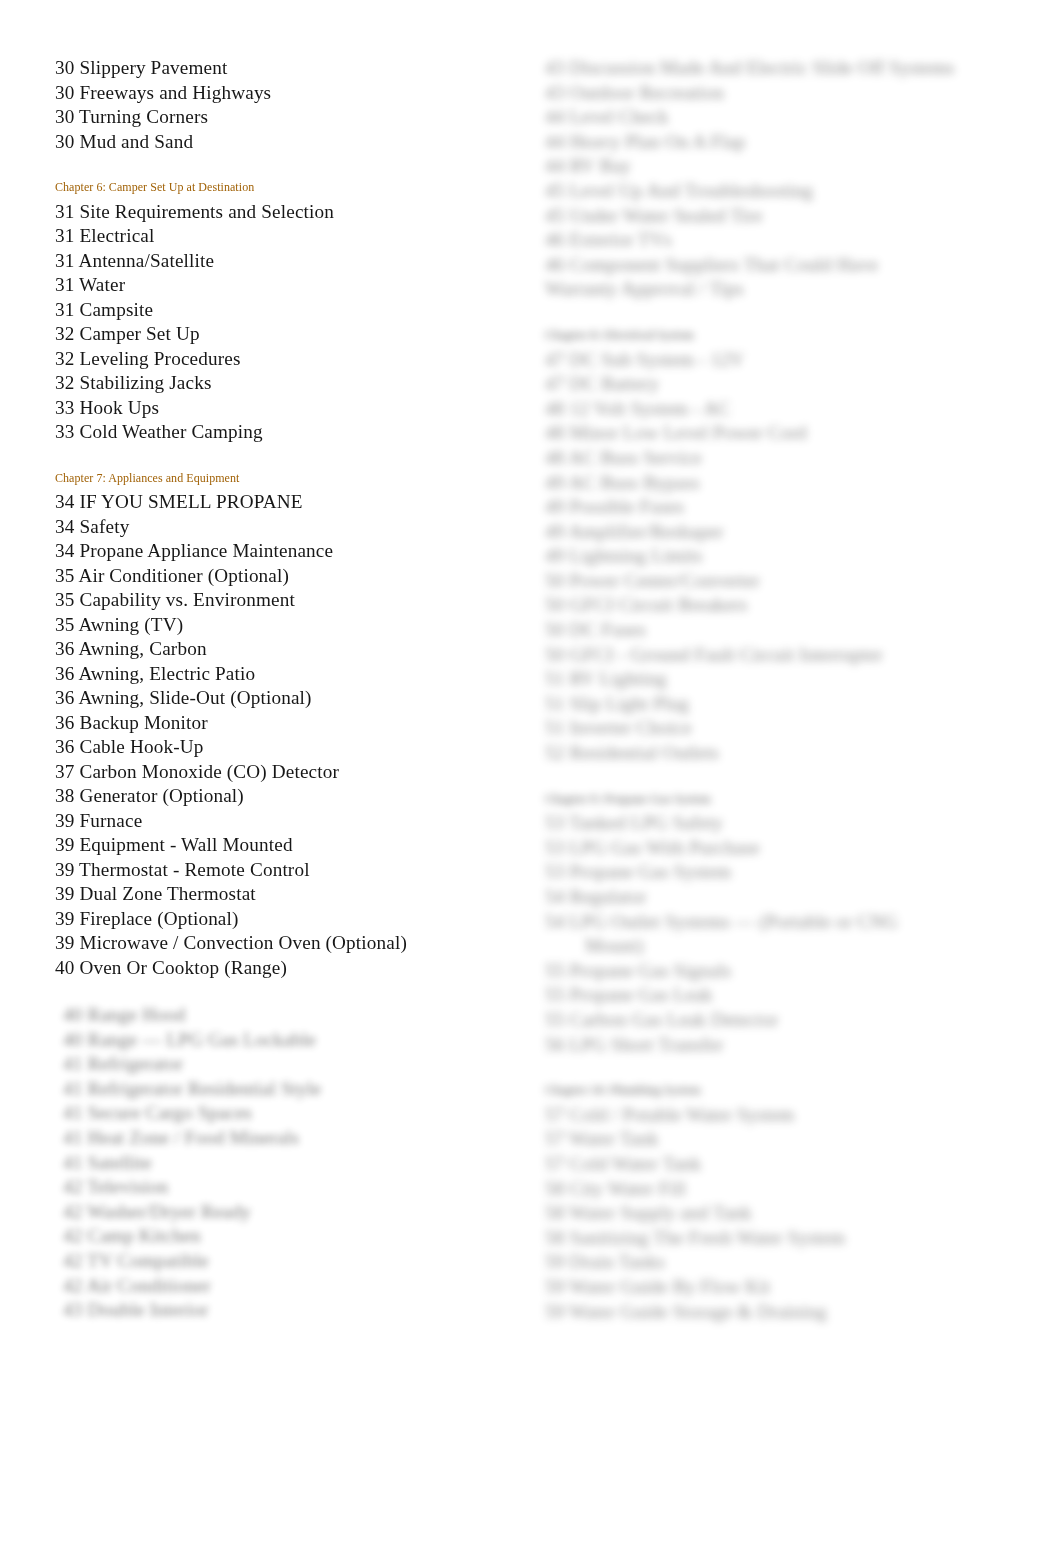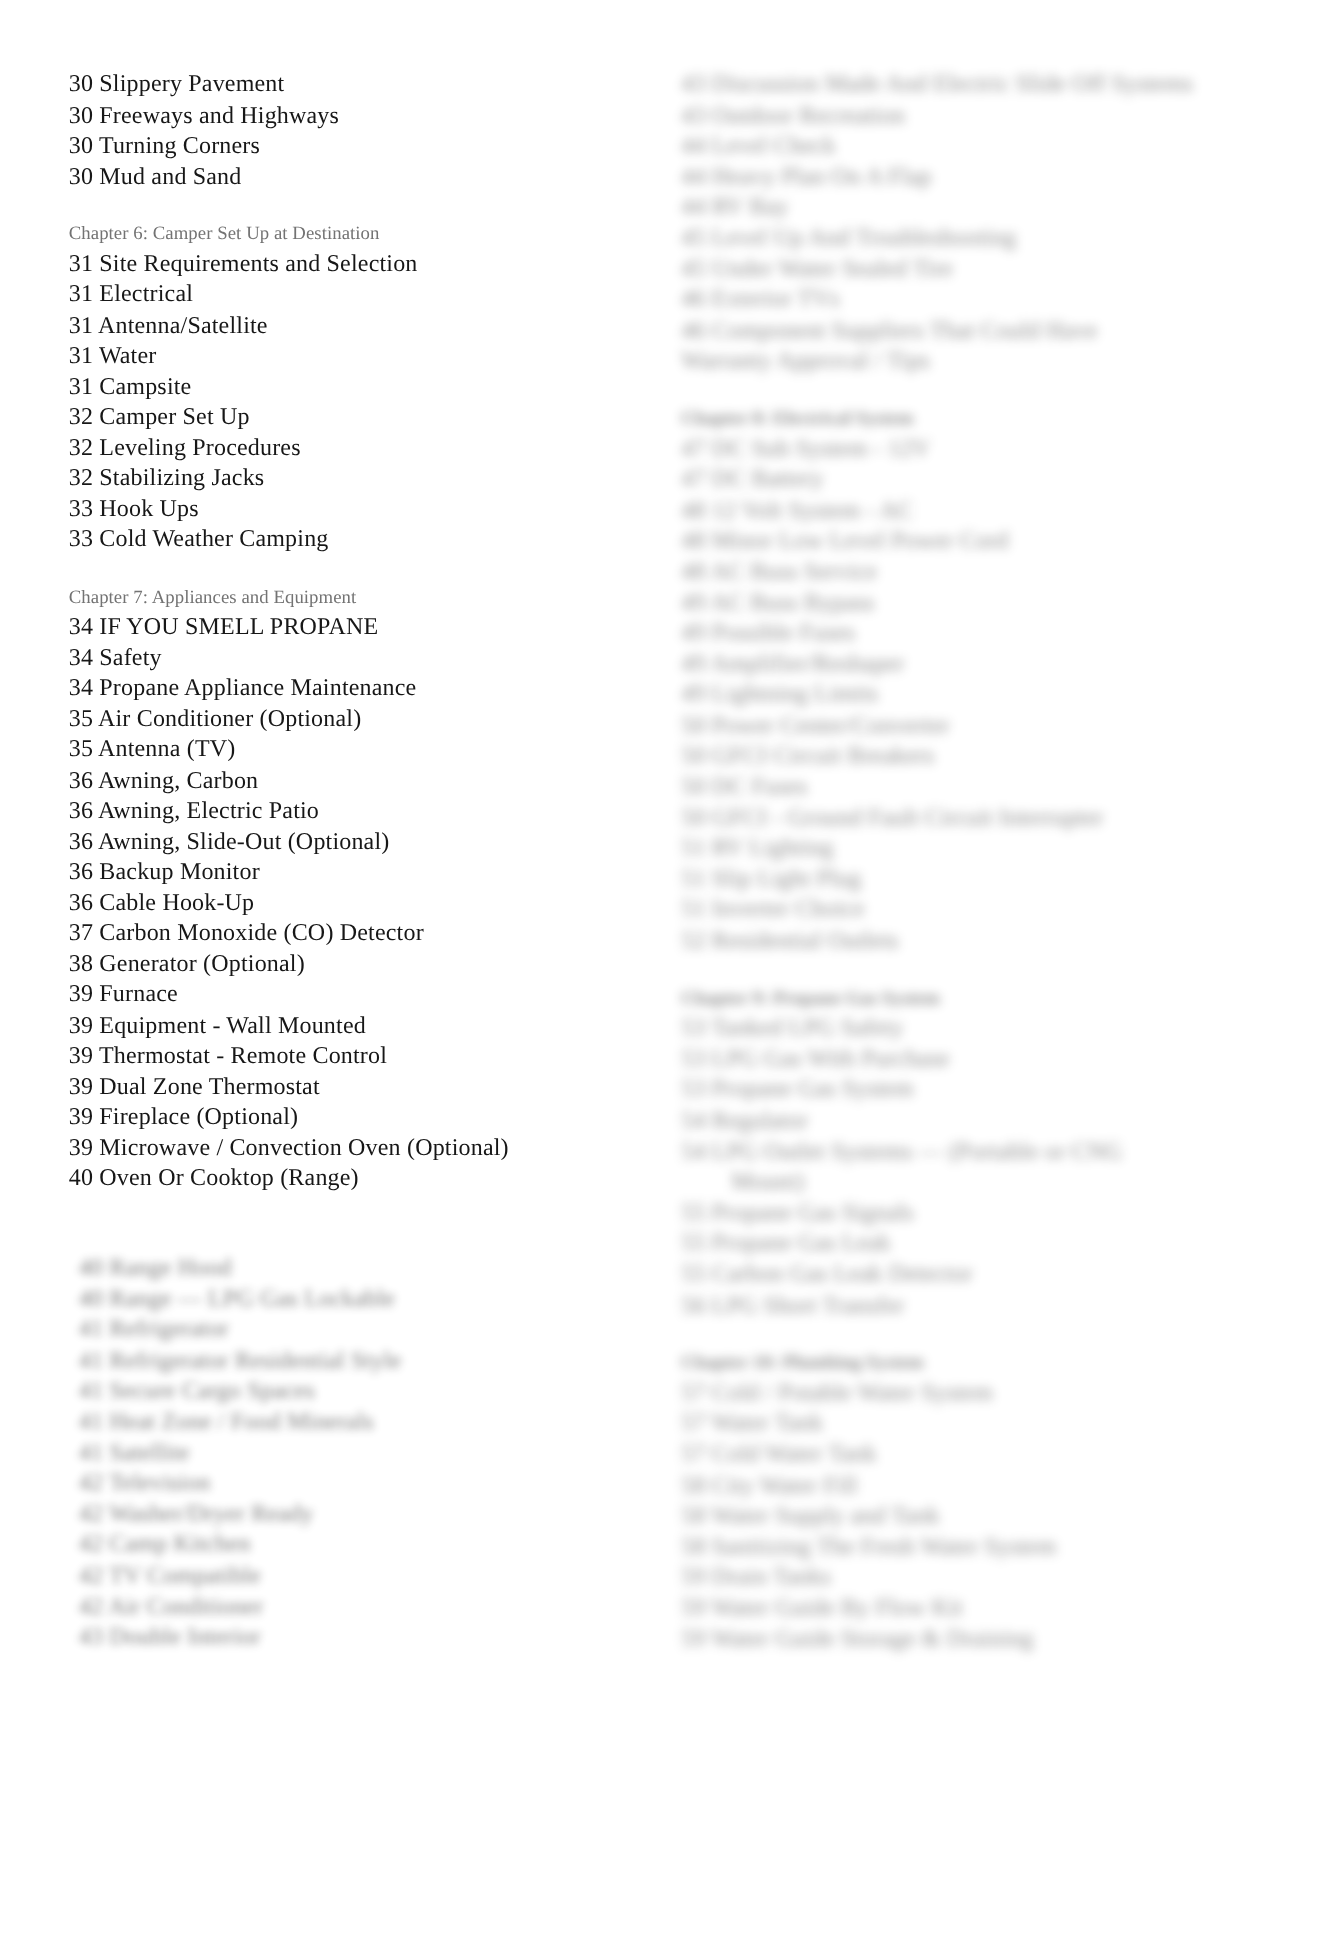--- a/index.html
+++ b/index.html
@@ -43,26 +43,26 @@
   }
   .toc-line .pg {
     display: inline-block;
     min-width: 0;
   }
   .toc-line .ttl {
     display: inline;
   }
 
   .chapter-head {
-    font-size: 15px;
+    font-size: 12px;
     line-height: 24.5px;
     height: 24.5px;
     white-space: nowrap;
     letter-spacing: 0.05px;
-    color: #737373;
+    color: #a16207;
   }
 
   .gap { height: 21px; }
 
   
   .blur-wrap {
     filter: blur(3.6px);
     opacity: 0.62;
     user-select: none;
   }
@@ -125,21 +125,22 @@
     </div>
 
     <div class="gap"></div>
 
     <div>
       <div class="chapter-head">Chapter 7: Appliances and Equipment</div>
       <div class="toc-line"><span class="pg">34</span> <span class="ttl"> IF YOU SMELL PROPANE</span></div>
       <div class="toc-line"><span class="pg">34</span> <span class="ttl"> Safety</span></div>
       <div class="toc-line"><span class="pg">34</span> <span class="ttl">Propane Appliance Maintenance</span></div>
       <div class="toc-line"><span class="pg">35</span> <span class="ttl">Air Conditioner (Optional)</span></div>
-      <div class="toc-line"><span class="pg">35</span> <span class="ttl">Antenna (TV)</span></div>
+      <div class="toc-line"><span class="pg">35</span> <span class="ttl">Capability vs. Environment</span></div>
+      <div class="toc-line"><span class="pg">35</span> <span class="ttl">Awning (TV)</span></div>
       <div class="toc-line"><span class="pg">36</span> <span class="ttl">Awning, Carbon</span></div>
       <div class="toc-line"><span class="pg">36</span> <span class="ttl">Awning, Electric Patio</span></div>
       <div class="toc-line"><span class="pg">36</span> <span class="ttl">Awning, Slide-Out (Optional)</span></div>
       <div class="toc-line"><span class="pg">36</span> <span class="ttl"> Backup Monitor</span></div>
       <div class="toc-line"><span class="pg">36</span> <span class="ttl">Cable Hook-Up</span></div>
       <div class="toc-line"><span class="pg">37</span> <span class="ttl">Carbon Monoxide (CO) Detector</span></div>
       <div class="toc-line"><span class="pg">38</span> <span class="ttl">Generator (Optional)</span></div>
       <div class="toc-line"><span class="pg">39</span> <span class="ttl"> Furnace</span></div>
       <div class="toc-line"><span class="pg">39</span> <span class="ttl">Equipment - Wall Mounted</span></div>
       <div class="toc-line"><span class="pg">39</span> <span class="ttl">Thermostat - Remote Control</span></div>

